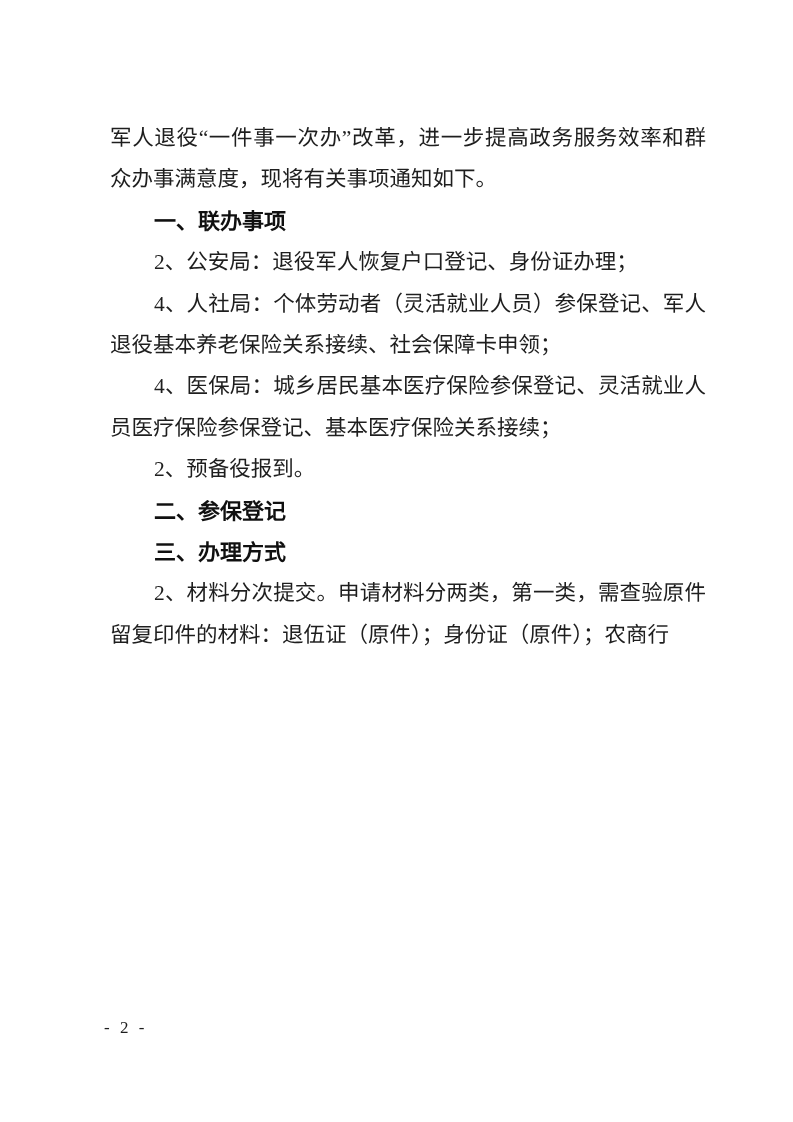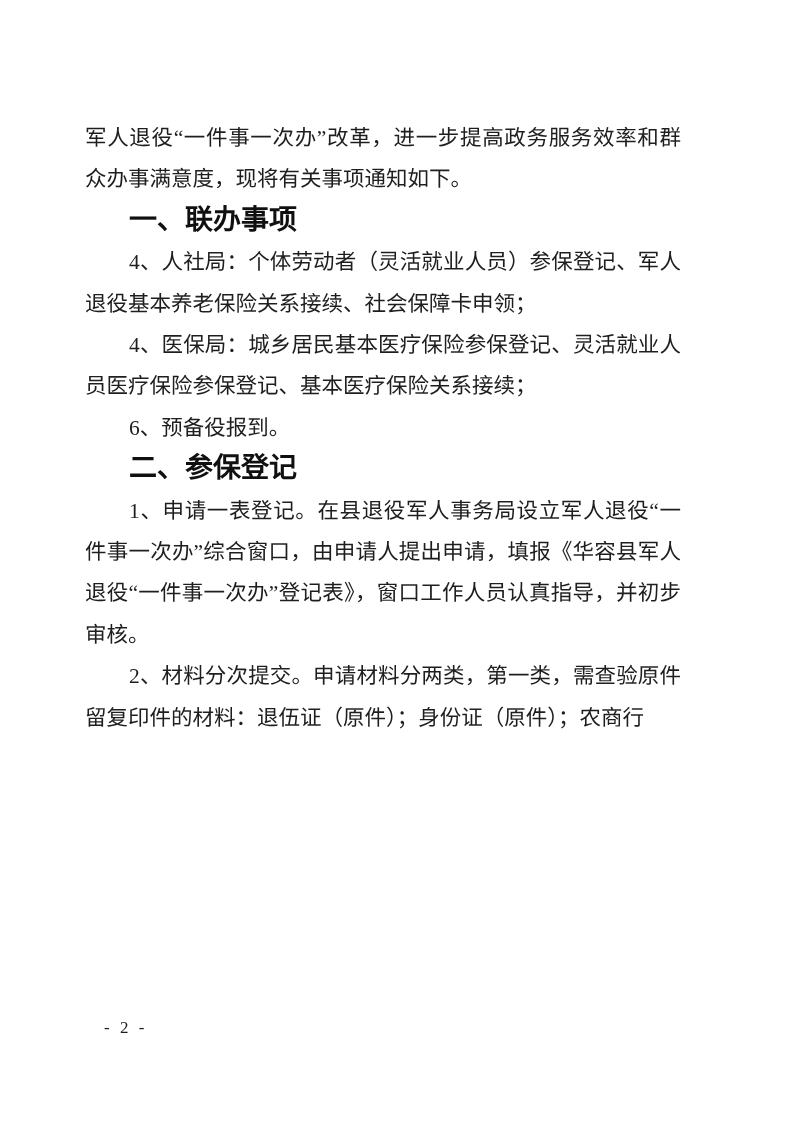--- a/index.html
+++ b/index.html
@@ -12,43 +12,43 @@
     position: relative;
     width: 793px;
     height: 1122px;
     background: #ffffff;
     overflow: hidden;
     font-family: "Liberation Serif", serif;
     color: #1e1e1e;
   }
   .content {
     position: absolute;
-    left: 85px;
+    left: 110px;
     top: 118px;
     width: 596px;
   }
   .content p,
   .content h2 {
     margin: 0;
     padding: 0;
     font-size: 21.5px;
     line-height: 41.4px;
     font-weight: normal;
   }
   p.body {
     text-align: justify;
     text-justify: inter-ideograph;
   }
   p.indent {
     text-indent: 44px;
   }
   h2.heading {
-    font-family: Liberation Mono, monospace;
+    font-family: Liberation Serif, serif;
     font-weight: 700;
-    font-size: 28px;
+    font-size: 22px;
     color: #101010;
     text-indent: 44px;
   }
   .footer {
     position: absolute;
     left: 104px;
     top: 1015px;
     font-size: 17px;
     line-height: 26px;
     letter-spacing: 3px;
@@ -56,21 +56,22 @@
     font-family: "Liberation Serif", serif;
   }
 </style>
 </head>
 <body>
 
 <div class="page">
   <div class="content">
     <p class="body">军人退役“一件事一次办”改革，进一步提高政务服务效率和群众办事满意度，现将有关事项通知如下。</p>
     <h2 class="heading">一、联办事项</h2>
+    <p class="body indent">2、公安局：退役军人恢复户口登记、身份证办理；</p>
     <p class="body indent">4、人社局：个体劳动者（灵活就业人员）参保登记、军人退役基本养老保险关系接续、社会保障卡申领；</p>
     <p class="body indent">4、医保局：城乡居民基本医疗保险参保登记、灵活就业人员医疗保险参保登记、基本医疗保险关系接续；</p>
-    <p class="body indent">6、预备役报到。</p>
+    <p class="body indent">2、预备役报到。</p>
     <h2 class="heading">二、参保登记</h2>
-    <p class="body indent">1、申请一表登记。在县退役军人事务局设立军人退役“一件事一次办”综合窗口，由申请人提出申请，填报《华容县军人退役“一件事一次办”登记表》，窗口工作人员认真指导，并初步审核。</p>
+    <h2 class="heading">三、办理方式</h2>
     <p class="body indent">2、材料分次提交。申请材料分两类，第一类，需查验原件留复印件的材料：退伍证（原件）；身份证（原件）；农商行</p>
   </div>
   <div class="footer">- 2 -</div>
 </div>
 
 </body></html>

